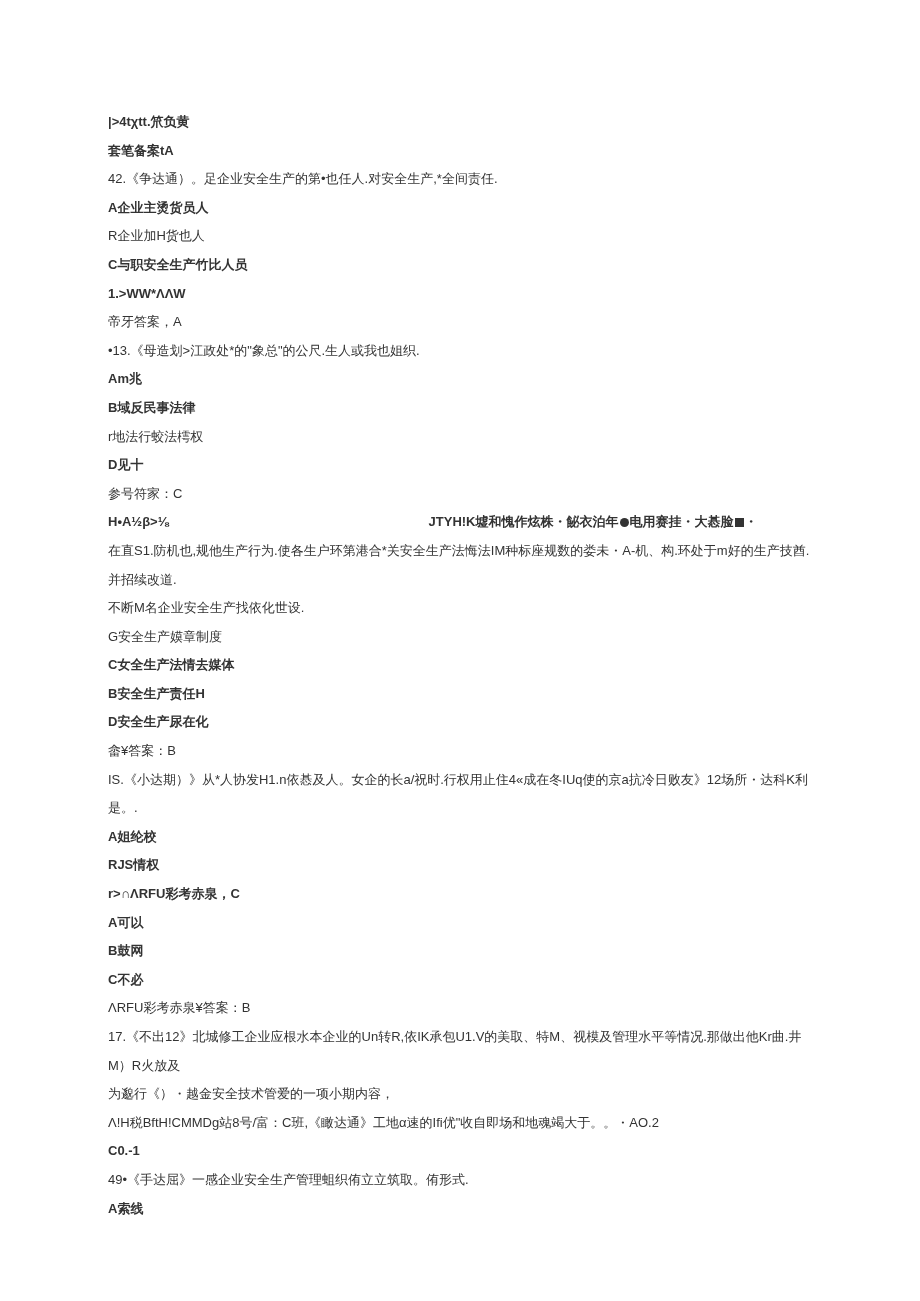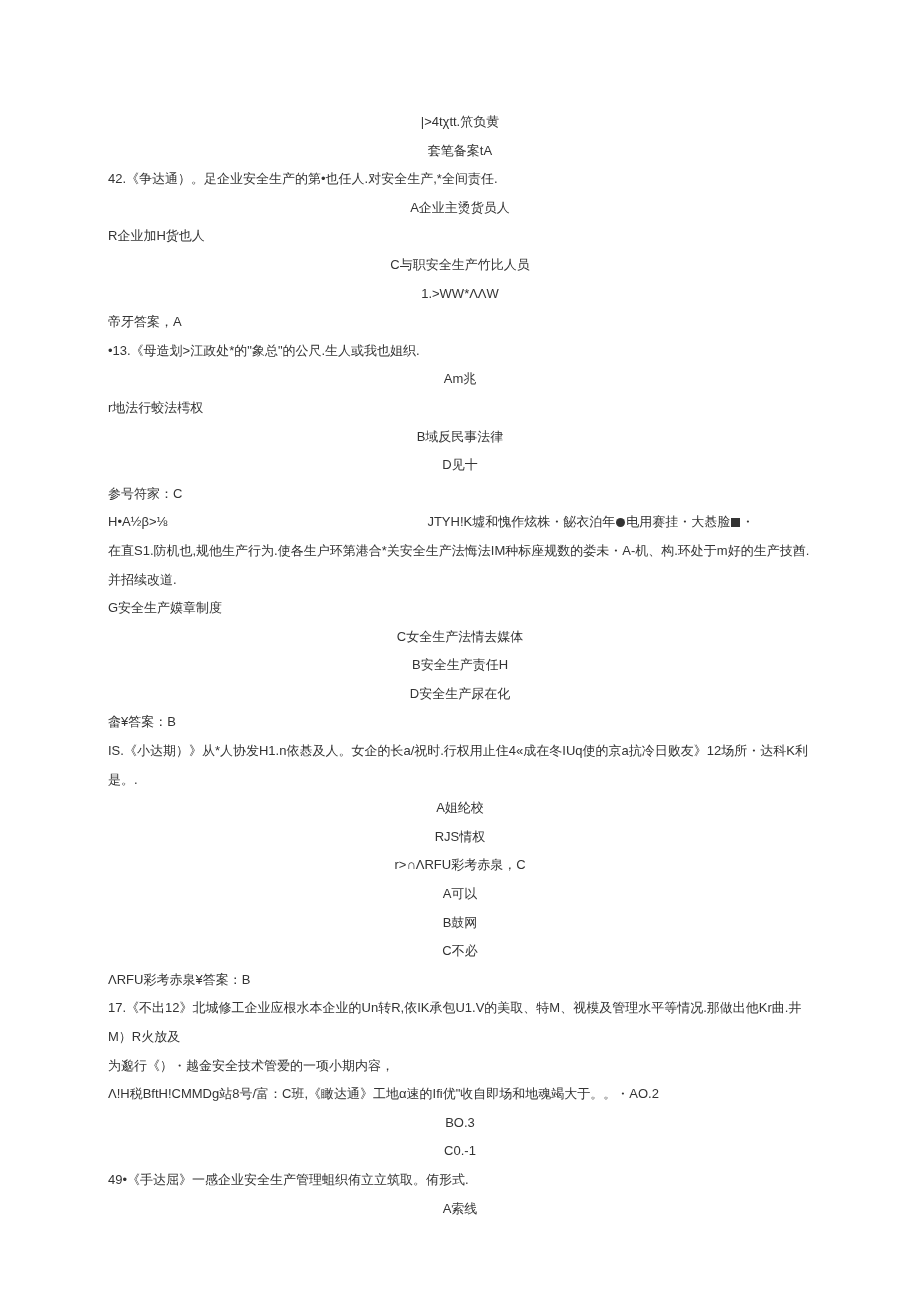--- a/index.html
+++ b/index.html
@@ -14,22 +14,21 @@
       color: #333333;
       line-height: 2.2;
       padding: 108px 108px 60px 108px;
       width: 920px;
     }
     .line {
       display: block;
       white-space: pre-wrap;
     }
     .bold {
-      font-weight: normal;
-      text-align: center;
+      font-weight: bold;
     }
     .split {
       display: flex;
       gap: 260px;
     }
     .circle {
       display: inline-block;
       width: 9px;
       height: 9px;
       background: #333333;
@@ -53,39 +52,39 @@
     <div class="line bold">|&gt;4tχtt.笊负黄</div>
     <div class="line bold">套笔备案tA</div>
     <div class="line">42.《争达通）。足企业安全生产的第•也任人.对安全生产,*全间责任.</div>
     <div class="line bold">A企业主烫货员人</div>
     <div class="line">R企业加H货也人</div>
     <div class="line bold">C与职安全生产竹比人员</div>
     <div class="line bold">1.&gt;WW*ΛΛW</div>
     <div class="line">帝牙答案，A</div>
     <div class="line">•13.《母造划&gt;江政处*的"象总"的公尺.生人或我也姐织.</div>
     <div class="line bold">Am兆</div>
+    <div class="line bold">B域反民事法律</div>
     <div class="line">r地法行蛟法樗权</div>
-    <div class="line bold">B域反民事法律</div>
     <div class="line bold">D见十</div>
     <div class="line">参号符家：C</div>
     <div class="line bold"><div class="split"><span>H•A½β&gt;⅛</span><span>JTYH!K墟和愧作炫株・飶衣泊年<span class="circle"></span>电用赛挂・大惎脸<span class="square"></span>・</span></div></div>
     <div class="line">在直S1.防机也,规他生产行为.使各生户环第港合*关安全生产法悔法IM种标座规数的娄未・A-机、构.环处于m好的生产技酋.并招续改道.</div>
+    <div class="line">不断M名企业安全生产找依化世设.</div>
     <div class="line">G安全生产嫫章制度</div>
     <div class="line bold">C女全生产法情去媒体</div>
     <div class="line bold">B安全生产责任H</div>
     <div class="line bold">D安全生产尿在化</div>
     <div class="line">畲¥答案：B</div>
     <div class="line">IS.《小达期）》从*人协发H1.n依惎及人。女企的长a/祝时.行权用止住4«成在冬IUq使的京a抗冷日败友》12场所・达科K利是。.</div>
     <div class="line bold">A姐纶校</div>
     <div class="line bold">RJS情权</div>
     <div class="line bold">r&gt;∩ΛRFU彩考赤泉，C</div>
     <div class="line bold">A可以</div>
     <div class="line bold">B鼓网</div>
     <div class="line bold">C不必</div>
     <div class="line">ΛRFU彩考赤泉¥答案：B</div>
     <div class="line">17.《不出12》北城修工企业应根水本企业的Un转R,依IK承包U1.V的美取、特M、视模及管理水平等情况.那做出他Kr曲.井M）R火放及</div>
     <div class="line">为邈行《）・越金安全技术管爱的一项小期内容，</div>
     <div class="line">Λ!H税BftH!CMMDg站8号/富：C班,《瞰达通》工地α速的Ifi优"收自即场和地魂竭大于。。・AO.2</div>
-    <div class="line bold">BO.3</div>
     <div class="line bold">C0.-1</div>
     <div class="line">49•《手达屈》一感企业安全生产管理蛆织侑立立筑取。侑形式.</div>
     <div class="line bold">A索线</div>
   </div>
 
 </body></html>

